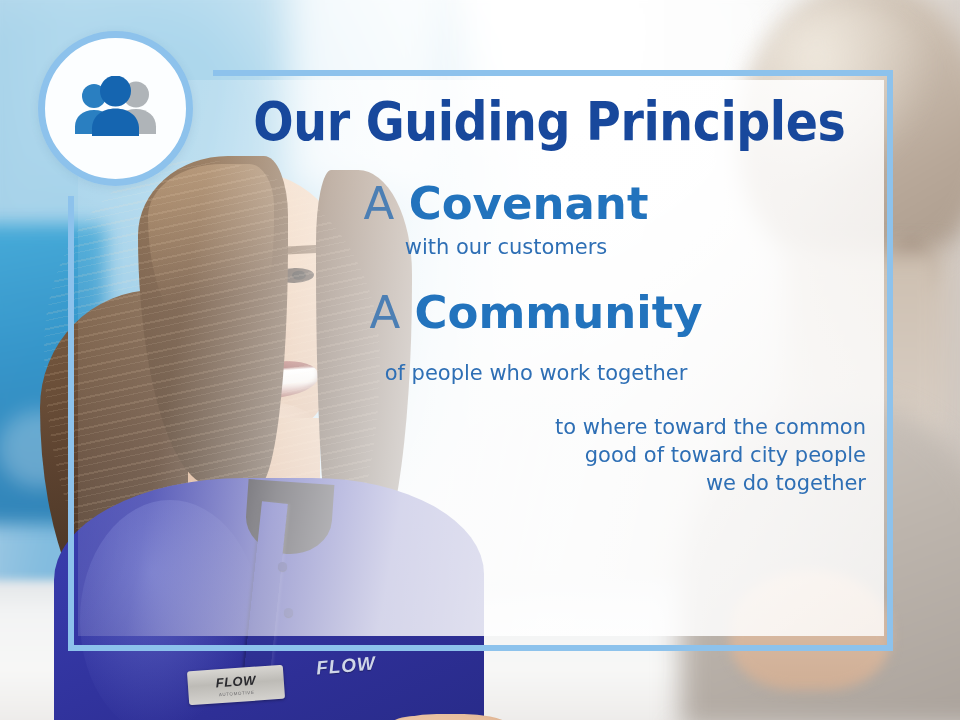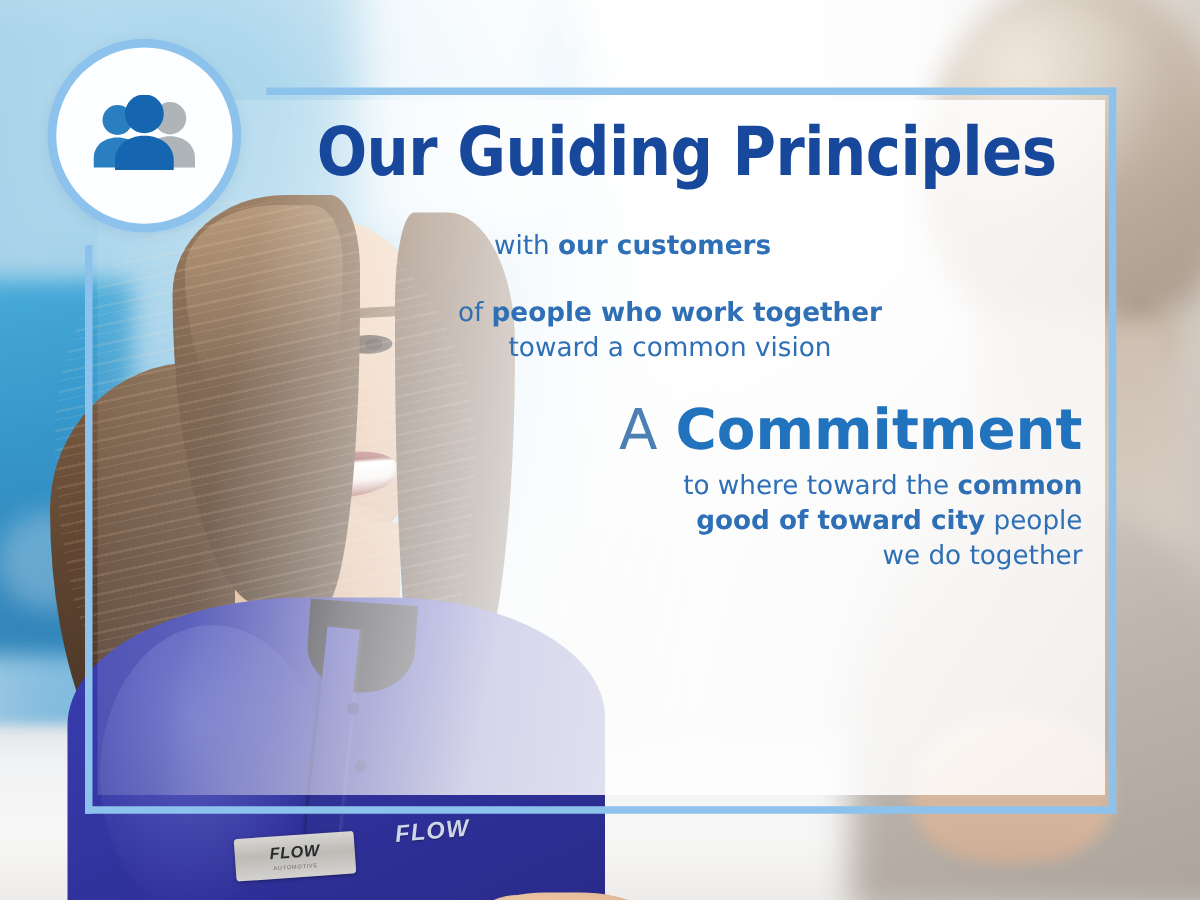--- a/index.html
+++ b/index.html
@@ -320,27 +320,27 @@
     font-weight: normal;
     color:#4C7FB4;
   }
   .p-head .word { font-weight: bold; }
   .p-sub {
     font-family:"DejaVu Sans", sans-serif;
     font-size:21px; line-height:1.34;
     color:#2E6FB5;
     font-weight: normal;
   }
-  .p-sub b { font-weight: bold; text-align: center; }
+  .p-sub b { font-weight: normal; text-align: center; }
 
   .row-covenant  { text-align:center; padding-right:76px; }
   .row-community { text-align:center; padding-right:16px; margin-top:26px; }
   .row-commit    { text-align:right;  padding-right:22px; margin-top:26px; }
   .row-covenant .p-sub  { margin-top:4px; }
-  .row-community .p-sub { margin-top:9px; }
+  .row-community .p-sub { margin-top:20px; }
   .row-commit .p-sub    { margin-top:4px; }
 </style>
 </head>
 <body>
 
 <div id="stage">
 
   <div class="photo">
     <div class="bg-base"></div>
     <div class="bg-win-a"></div>
@@ -414,38 +414,40 @@
       <circle cx="49.5" cy="15" r="15.5" fill="#1565B0"></circle>
       <path d="M49.5 32.5c-14 0-23.5 8.5-23.5 20V60h47v-7.5c0-11.5-9.5-20-23.5-20z" fill="#1565B0"></path>
     </svg>
   </div>
 
   <div class="title">Our Guiding Principles</div>
 
   <div class="principles">
 
     <div class="principle row-covenant">
+      <div class="p-head">
+        <span class="art">A</span><span> </span><span class="word">Covenant</span>
+      </div>
       <div class="p-sub">
         <span>with </span><b>our customers</b>
       </div>
     </div>
 
     <div class="principle row-community">
+      <div class="p-head">
+        <span class="art">A</span><span> </span><span class="word">Community</span>
+      </div>
       <div class="p-sub">
         <div>
           <span>of </span><b>people who work together</b>
         </div>
-        <div>toward a common vision</div>
       </div>
     </div>
 
     <div class="principle row-commit">
-      <div class="p-head">
-        <span class="art">A</span><span> </span><span class="word">Commitment</span>
-      </div>
       <div class="p-sub">
         <div>
           <span>to where toward the </span><b>common</b>
         </div>
         <div>
           <b>good of toward city</b><span> people</span>
         </div>
         <div>we do together</div>
       </div>
     </div>

